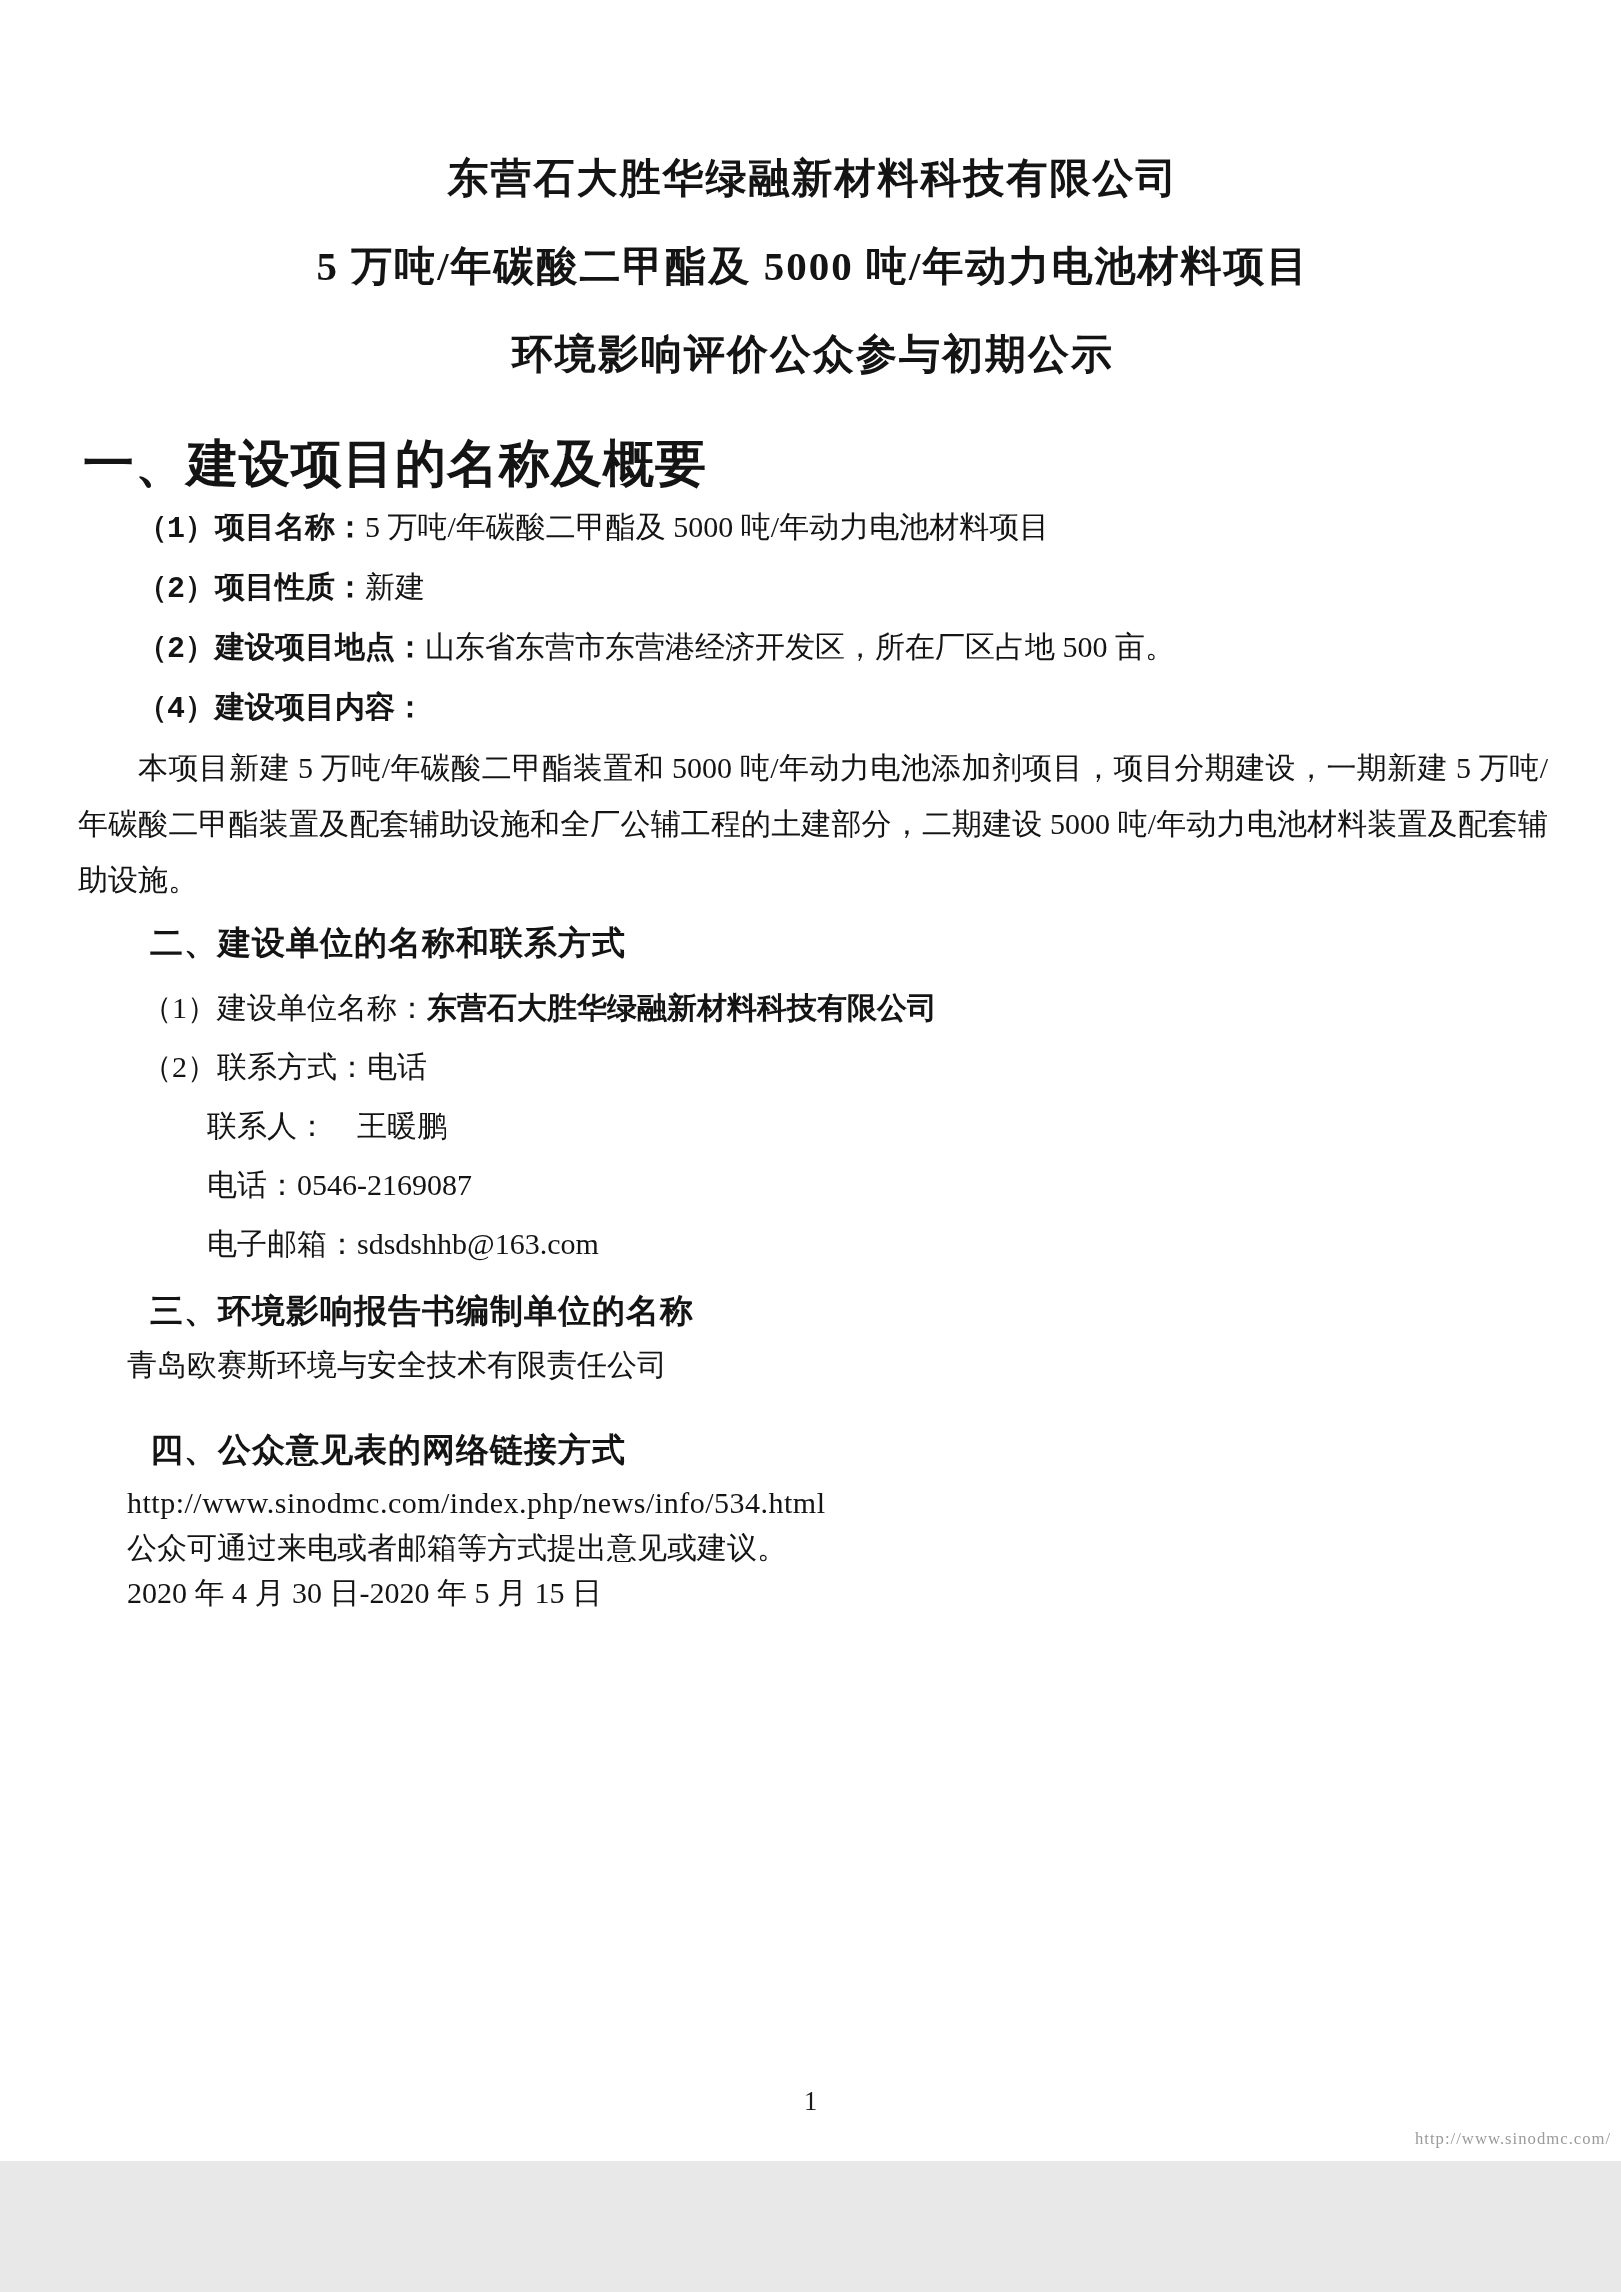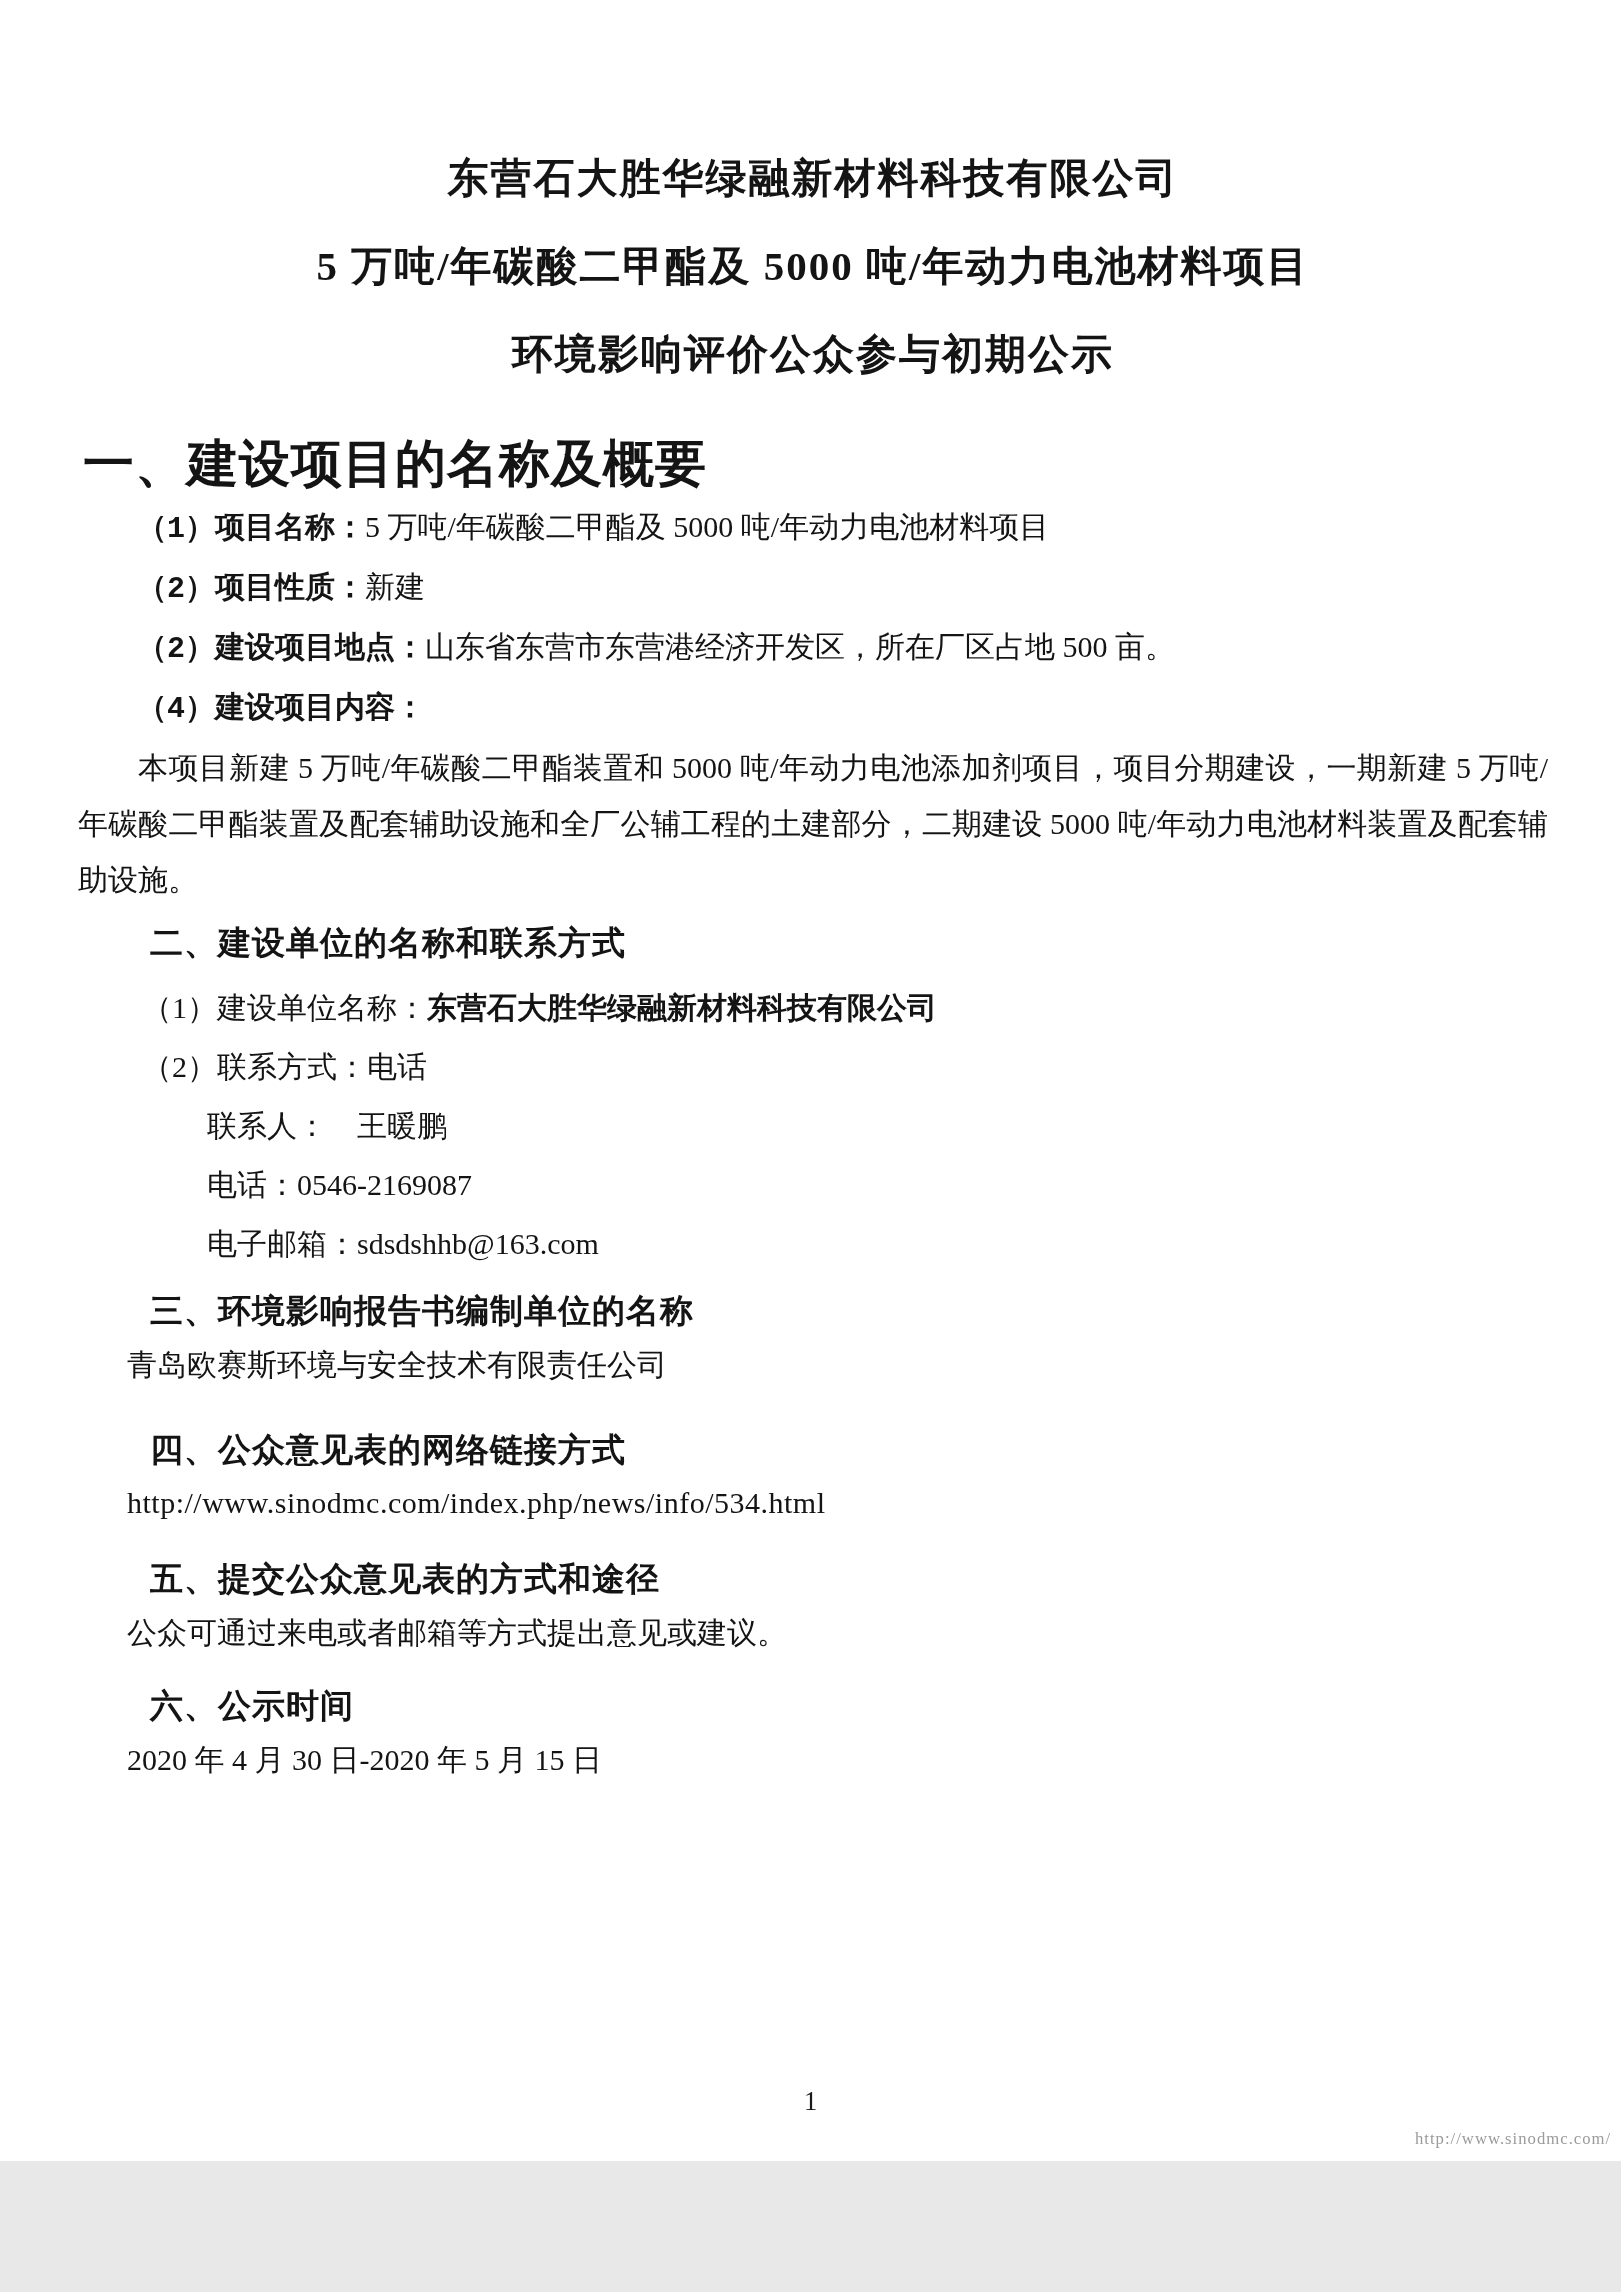--- a/index.html
+++ b/index.html
@@ -152,24 +152,22 @@
     <div class="contact">联系人：　王暖鹏</div>
     <div class="contact">电话：0546-2169087</div>
     <div class="contact">电子邮箱：sdsdshhb@163.com</div>
 
     <div class="h2 mt2">三、环境影响报告书编制单位的名称</div>
     <div class="bodyline">青岛欧赛斯环境与安全技术有限责任公司</div>
 
     <div class="h2 mt3">四、公众意见表的网络链接方式</div>
     <div class="bodyline urlline">http://www.sinodmc.com/index.php/news/info/534.html</div>
 
-    <div class="h2 mt4">五、提交公众意见表的方式和途径</div>
     <div class="bodyline">公众可通过来电或者邮箱等方式提出意见或建议。</div>
 
-    <div class="h2 mt5">六、公示时间</div>
     <div class="bodyline">2020 年 4 月 30 日-2020 年 5 月 15 日</div>
 
   </div>
 
   <div class="page-number">1</div>
   <div class="watermark" style="color: rgb(155, 155, 155);">http://www.sinodmc.com/</div>
 </div>
 
 
 </body></html>

